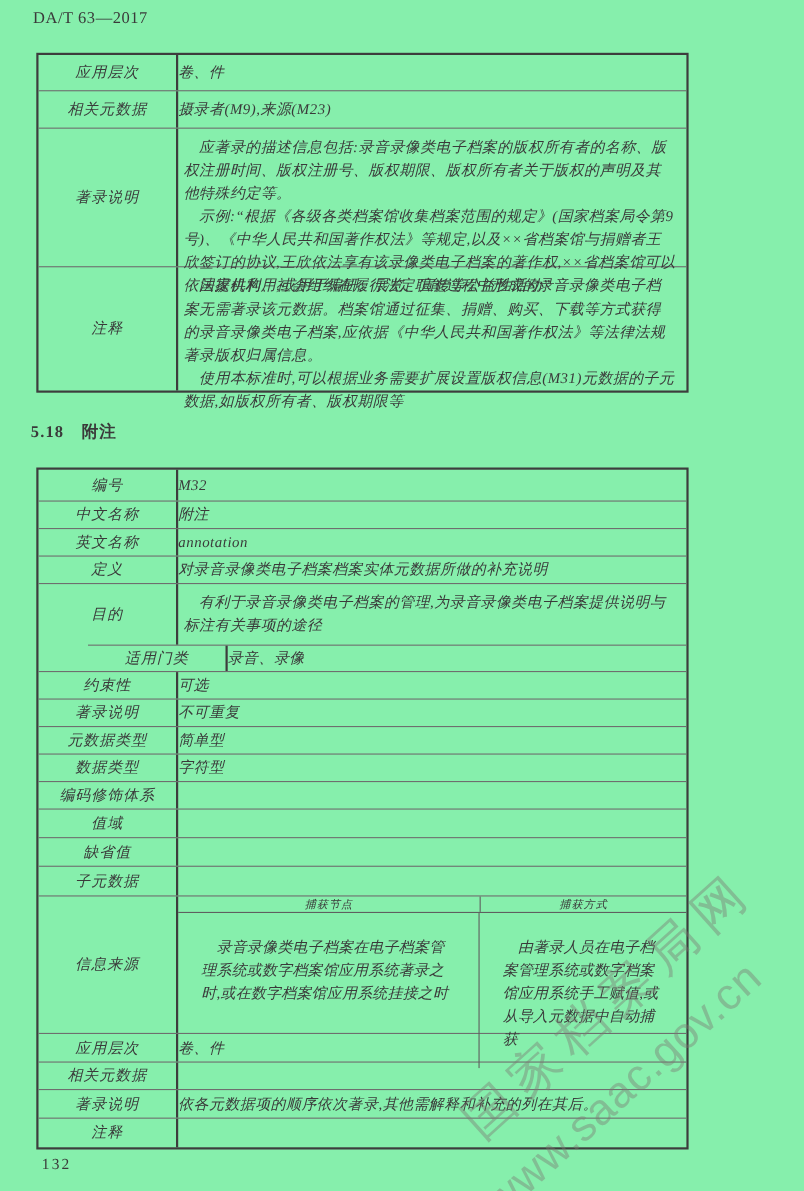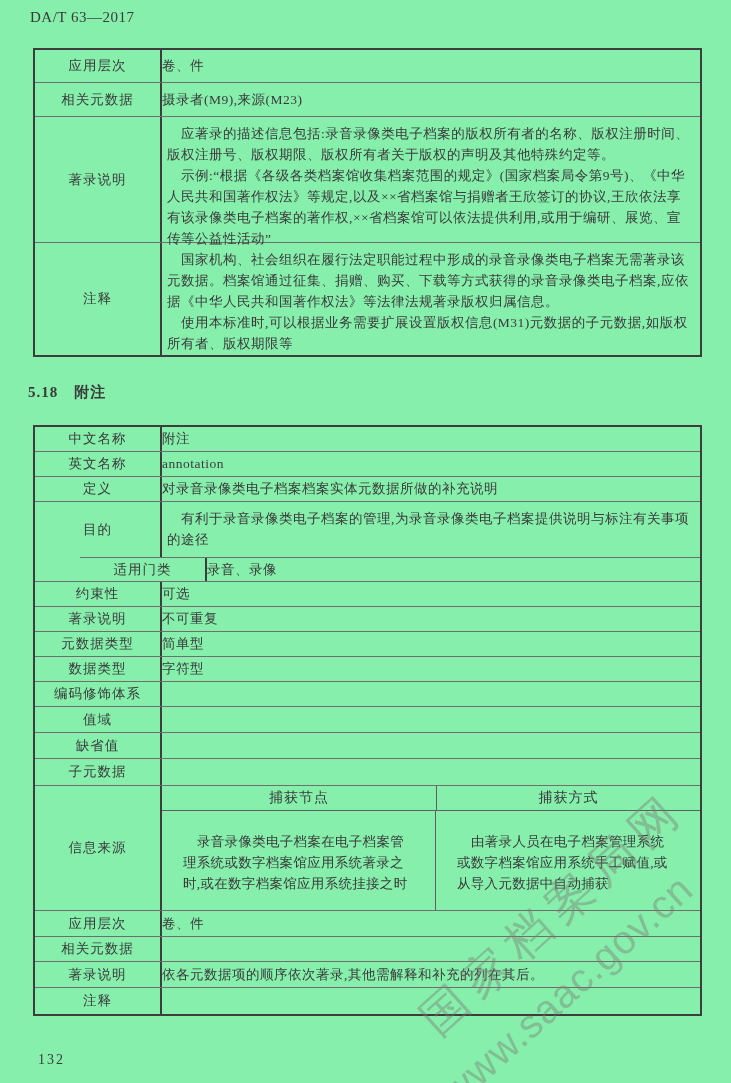--- a/index.html
+++ b/index.html
@@ -9,23 +9,24 @@
     background: #86efac;
     font-family: "Liberation Serif", "DejaVu Serif", serif;
     color: #3a3a3a;
     overflow: hidden;
   }
   .doc-code {
     position: absolute; top: 9px; left: 30px;
     font-size: 15px; letter-spacing: 0.5px;
   }
   .tbl {
-    position: absolute; left: 33px; width: 669px;
+    position: absolute; left: 33px; width: 593px;
     border: 2px solid #3d3d3d;
     box-sizing: border-box;
+    font-style: italic;
   }
   .tbl1 { top: 48px; }
   .tbl2 { top: 425px; }
   .row { display: flex; border-top: 1px solid #6e6e6e; }
   .row:first-child { border-top: none; }
   .lbl {
     flex: 0 0 125px; width: 125px;
     border-right: 2px solid #3d3d3d;
     display: flex; align-items: center; justify-content: center;
     font-size: 13.5px; letter-spacing: 1px;
@@ -40,21 +41,21 @@
   .section-heading {
     position: absolute; left: 28px; top: 383px;
     font-size: 15px; font-weight: bold; letter-spacing: 1px;
   }
   .section-heading .num { margin-right: 16px; }
   .val-split { flex: 1; display: flex; flex-direction: column; min-width: 0; }
   .split-header { display: flex; height: 33px; }
   .sh-cell {
     flex: 0 0 274px; border-right: 1px solid #5f5f5f;
     display: flex; align-items: center; justify-content: center;
-    font-size: 14px; letter-spacing: 1px;
+    font-size: 10px; letter-spacing: 1px;
   }
   .sh-cell.second { flex: 1; border-right: none; }
   .split-body { flex: 1; display: flex; border-top: 1px solid #5f5f5f; }
   .sb-cell { flex: 0 0 274px; border-right: 1px solid #5f5f5f; padding: 4px 8px 0 5px; box-sizing: border-box; }
   .sb-cell.second { flex: 1; border-right: none; }
   .sb-cell p { margin: 16px; text-indent: 14px; line-height: 21px; font-size: 13.5px; letter-spacing: 0.3px; }
   .page-number { position: absolute; left: 38px; top: 1052px; font-size: 14px; letter-spacing: 2px; }
   .watermark {
     position: absolute; pointer-events: none; white-space: nowrap; z-index: 10;
     color: rgba(125, 122, 114, 0.42);
@@ -103,20 +104,24 @@
         <p>使用本标准时,可以根据业务需要扩展设置版权信息(M31)元数据的子元数据,如版权所有者、版权期限等</p>
       </div>
     </div>
   </div>
 
   <div class="section-heading">
     <span class="num">5.18</span><span>附注</span>
   </div>
 
   <div class="tbl tbl2">
+    <div class="row h28">
+      <div class="lbl">编号</div>
+      <div class="val">M32</div>
+    </div>
     <div class="row h24">
       <div class="lbl">中文名称</div>
       <div class="val">附注</div>
     </div>
     <div class="row h24">
       <div class="lbl">英文名称</div>
       <div class="val">annotation</div>
     </div>
     <div class="row h24">
       <div class="lbl">定义</div>

